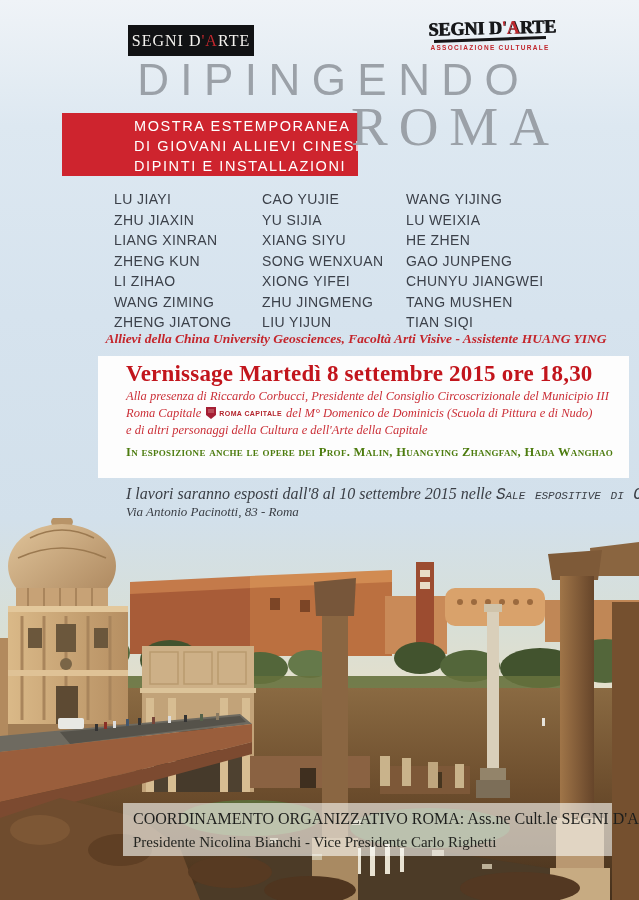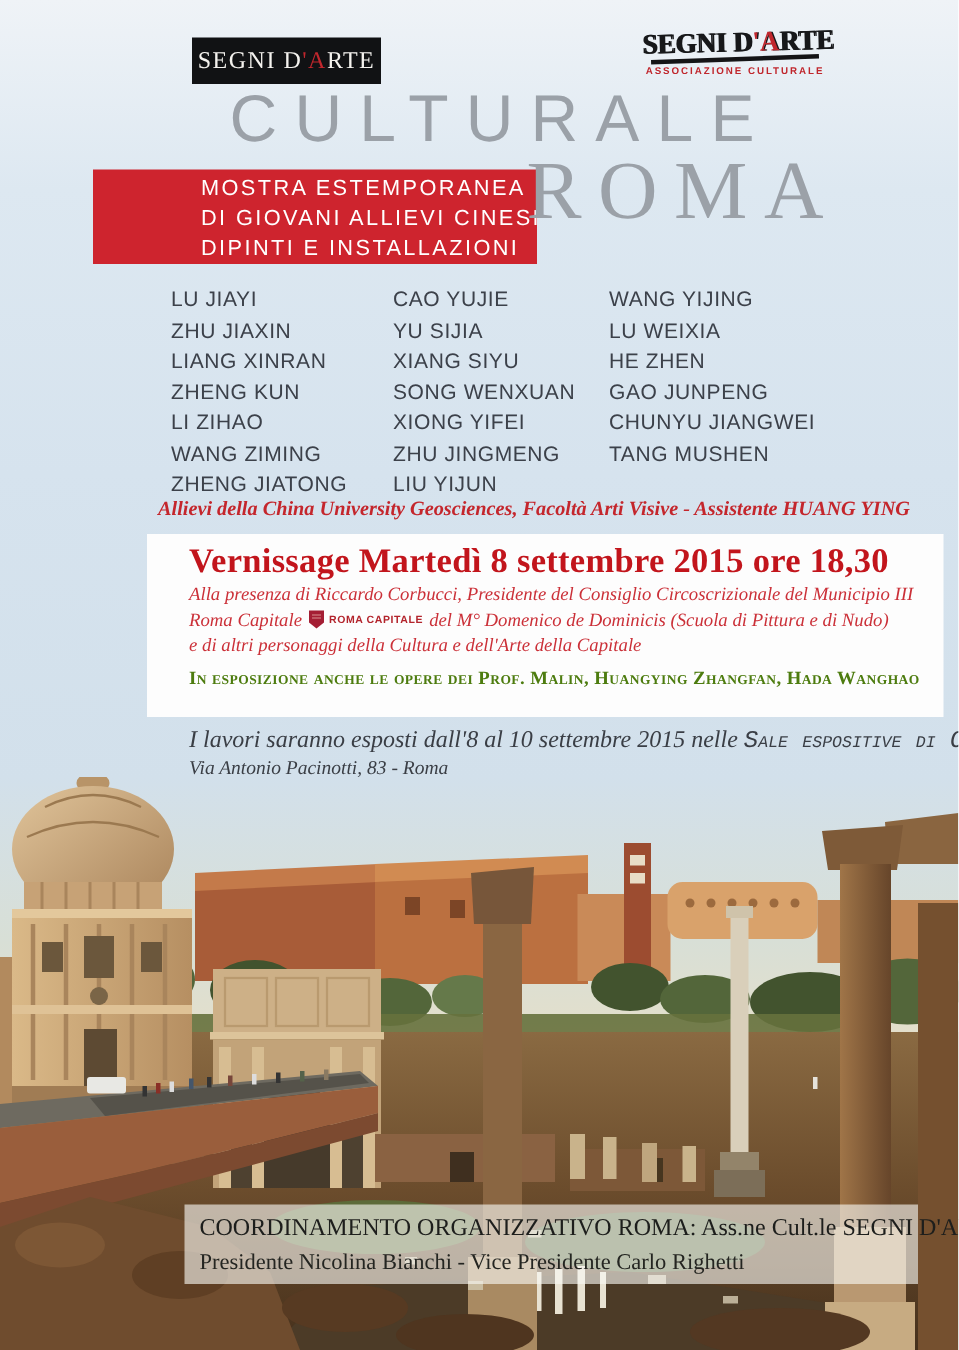--- a/index.html
+++ b/index.html
@@ -121,21 +121,21 @@
 
   <div class="logo-left">
     <span><span>SEGNI D</span><span class="red">'A</span><span>RTE</span></span>
   </div>
   <div class="logo-right">
     <div class="grunge"><span>SEGNI D</span><span class="red">'A</span><span>RTE</span></div>
     <div class="underline"></div>
     <div class="sub">ASSOCIAZIONE CULTURALE</div>
   </div>
 
-  <div class="title-1">CULTURALE</div>
+  <div class="title-1">DIPINGENDO</div>
   <div class="red-box">
     <div>MOSTRA ESTEMPORANEA</div>
     <div>DI GIOVANI ALLIEVI CINESI</div>
     <div>DIPINTI E INSTALLAZIONI</div>
   </div>
   <div class="title-2">ROMA</div>
 
   <div class="students">
     <div>LU JIAYI</div>
     <div>ZHU JIAXIN</div>
@@ -150,20 +150,21 @@
     <div>SONG WENXUAN</div>
     <div>XIONG YIFEI</div>
     <div>ZHU JINGMENG</div>
     <div>LIU YIJUN</div>
     <div>WANG YIJING</div>
     <div>LU WEIXIA</div>
     <div>HE ZHEN</div>
     <div>GAO JUNPENG</div>
     <div>CHUNYU JIANGWEI</div>
     <div>TANG MUSHEN</div>
+    <div>TIAN SIQI</div>
   </div>
 
   <div class="credit-line">Allievi della China University Geosciences, Facoltà Arti Visive - Assistente HUANG YING</div>
 
   <div class="white-box">
     <div class="vernissage">Vernissage Martedì 8 settembre 2015 ore 18,30</div>
     <div class="ev-line">Alla presenza di Riccardo Corbucci, Presidente del Consiglio Circoscrizionale del Municipio III</div>
     <div class="ev-row">
       <span class="ev-line">Roma Capitale</span>
       <span class="rc-logo">

